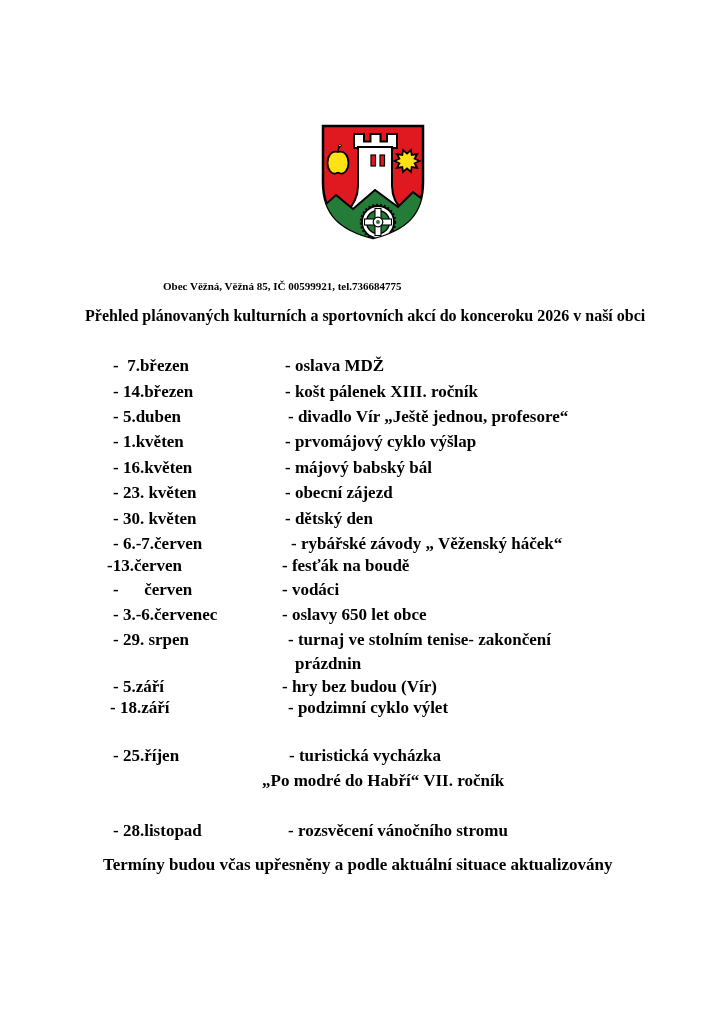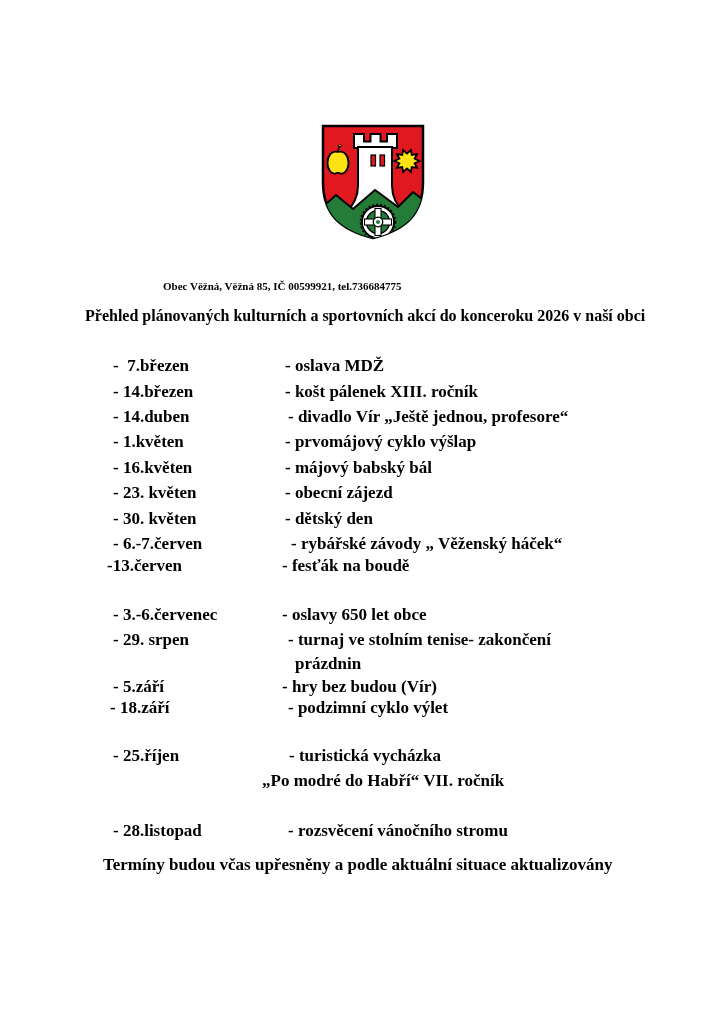--- a/index.html
+++ b/index.html
@@ -111,21 +111,21 @@
 
   <div class="row" style="top:355px">
     <span class="d">-  7.březen</span>
     <span class="t" style="left:275px">- oslava MDŽ</span>
   </div>
   <div class="row" style="top:381px">
     <span class="d">- 14.březen</span>
     <span class="t" style="left:275px">- košt pálenek XIII. ročník</span>
   </div>
   <div class="row" style="top:406px">
-    <span class="d">- 14.duben</span>
+    <span class="d">- 5.duben</span>
     <span class="t" style="left:278px">- divadlo Vír „Ještě jednou, profesore“</span>
   </div>
   <div class="row" style="top:431px">
     <span class="d">- 1.květen</span>
     <span class="t" style="left:275px">- prvomájový cyklo výšlap</span>
   </div>
   <div class="row" style="top:457px">
     <span class="d">- 16.květen</span>
     <span class="t" style="left:275px">- májový babský bál</span>
   </div>
@@ -137,20 +137,24 @@
     <span class="d">- 30. květen</span>
     <span class="t" style="left:275px">- dětský den</span>
   </div>
   <div class="row" style="top:533px">
     <span class="d">- 6.-7.červen</span>
     <span class="t" style="left:281px">- rybářské závody „ Věženský háček“</span>
   </div>
   <div class="row" style="top:555px">
     <span class="d" style="left:97px">-13.červen</span>
     <span class="t">- fesťák na boudě</span>
+  </div>
+  <div class="row" style="top:579px">
+    <span class="d">-      červen</span>
+    <span class="t">- vodáci</span>
   </div>
   <div class="row" style="top:604px">
     <span class="d">- 3.-6.červenec</span>
     <span class="t">- oslavy 650 let obce</span>
   </div>
   <div class="row" style="top:629px">
     <span class="d">- 29. srpen</span>
     <span class="t" style="left:278px">- turnaj ve stolním tenise- zakončení</span>
   </div>
   <div class="row" style="top:653px">

